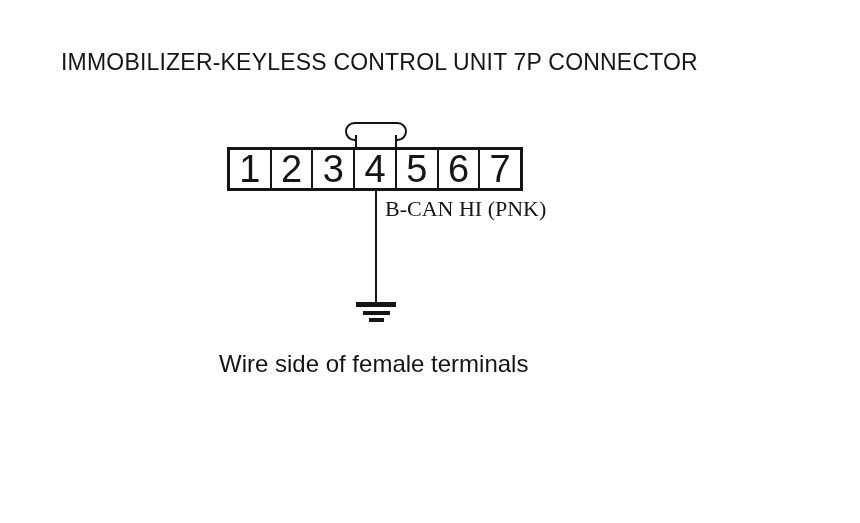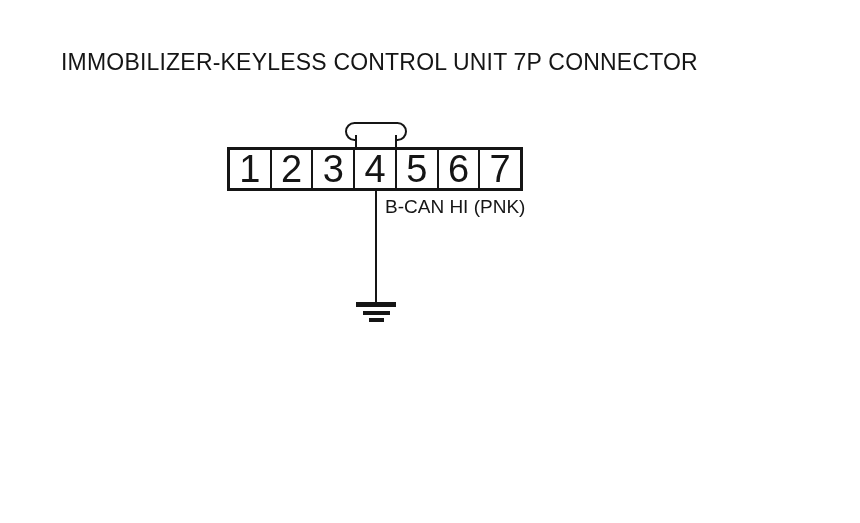--- a/index.html
+++ b/index.html
@@ -91,23 +91,24 @@
     position:absolute;left:356px;top:302px;width:40px;height:4.5px;background:var(--ink);
   }
   .ground .bar2{
     position:absolute;left:362.5px;top:310.5px;width:27px;height:4px;background:var(--ink);
   }
   .ground .bar3{
     position:absolute;left:368.5px;top:317.5px;width:15px;height:4px;background:var(--ink);
   }
   .label{
     position:absolute;
-    font-size:19px;
+    font-size:22px;
     white-space:nowrap;
     color:var(--ink);
+    font-family:Liberation Serif, serif;
   }
   .label-signal{left:385px;top:196px;}
   .label-jumper{left:386px;top:248px;}
   .caption{
     position:absolute;
     left:219px;
     top:350px;
     font-size:24px;
     white-space:nowrap;
     color:var(--ink);
@@ -137,14 +138,15 @@
 
   <div class="ground">
     <div class="bar1"></div>
     <div class="bar2"></div>
     <div class="bar3"></div>
   </div>
 
   <div class="label label-signal">B-CAN HI (PNK)</div>
 
 
+  <div class="caption">Wire side of female terminals</div>
 
 </div>
 
 </body></html>

